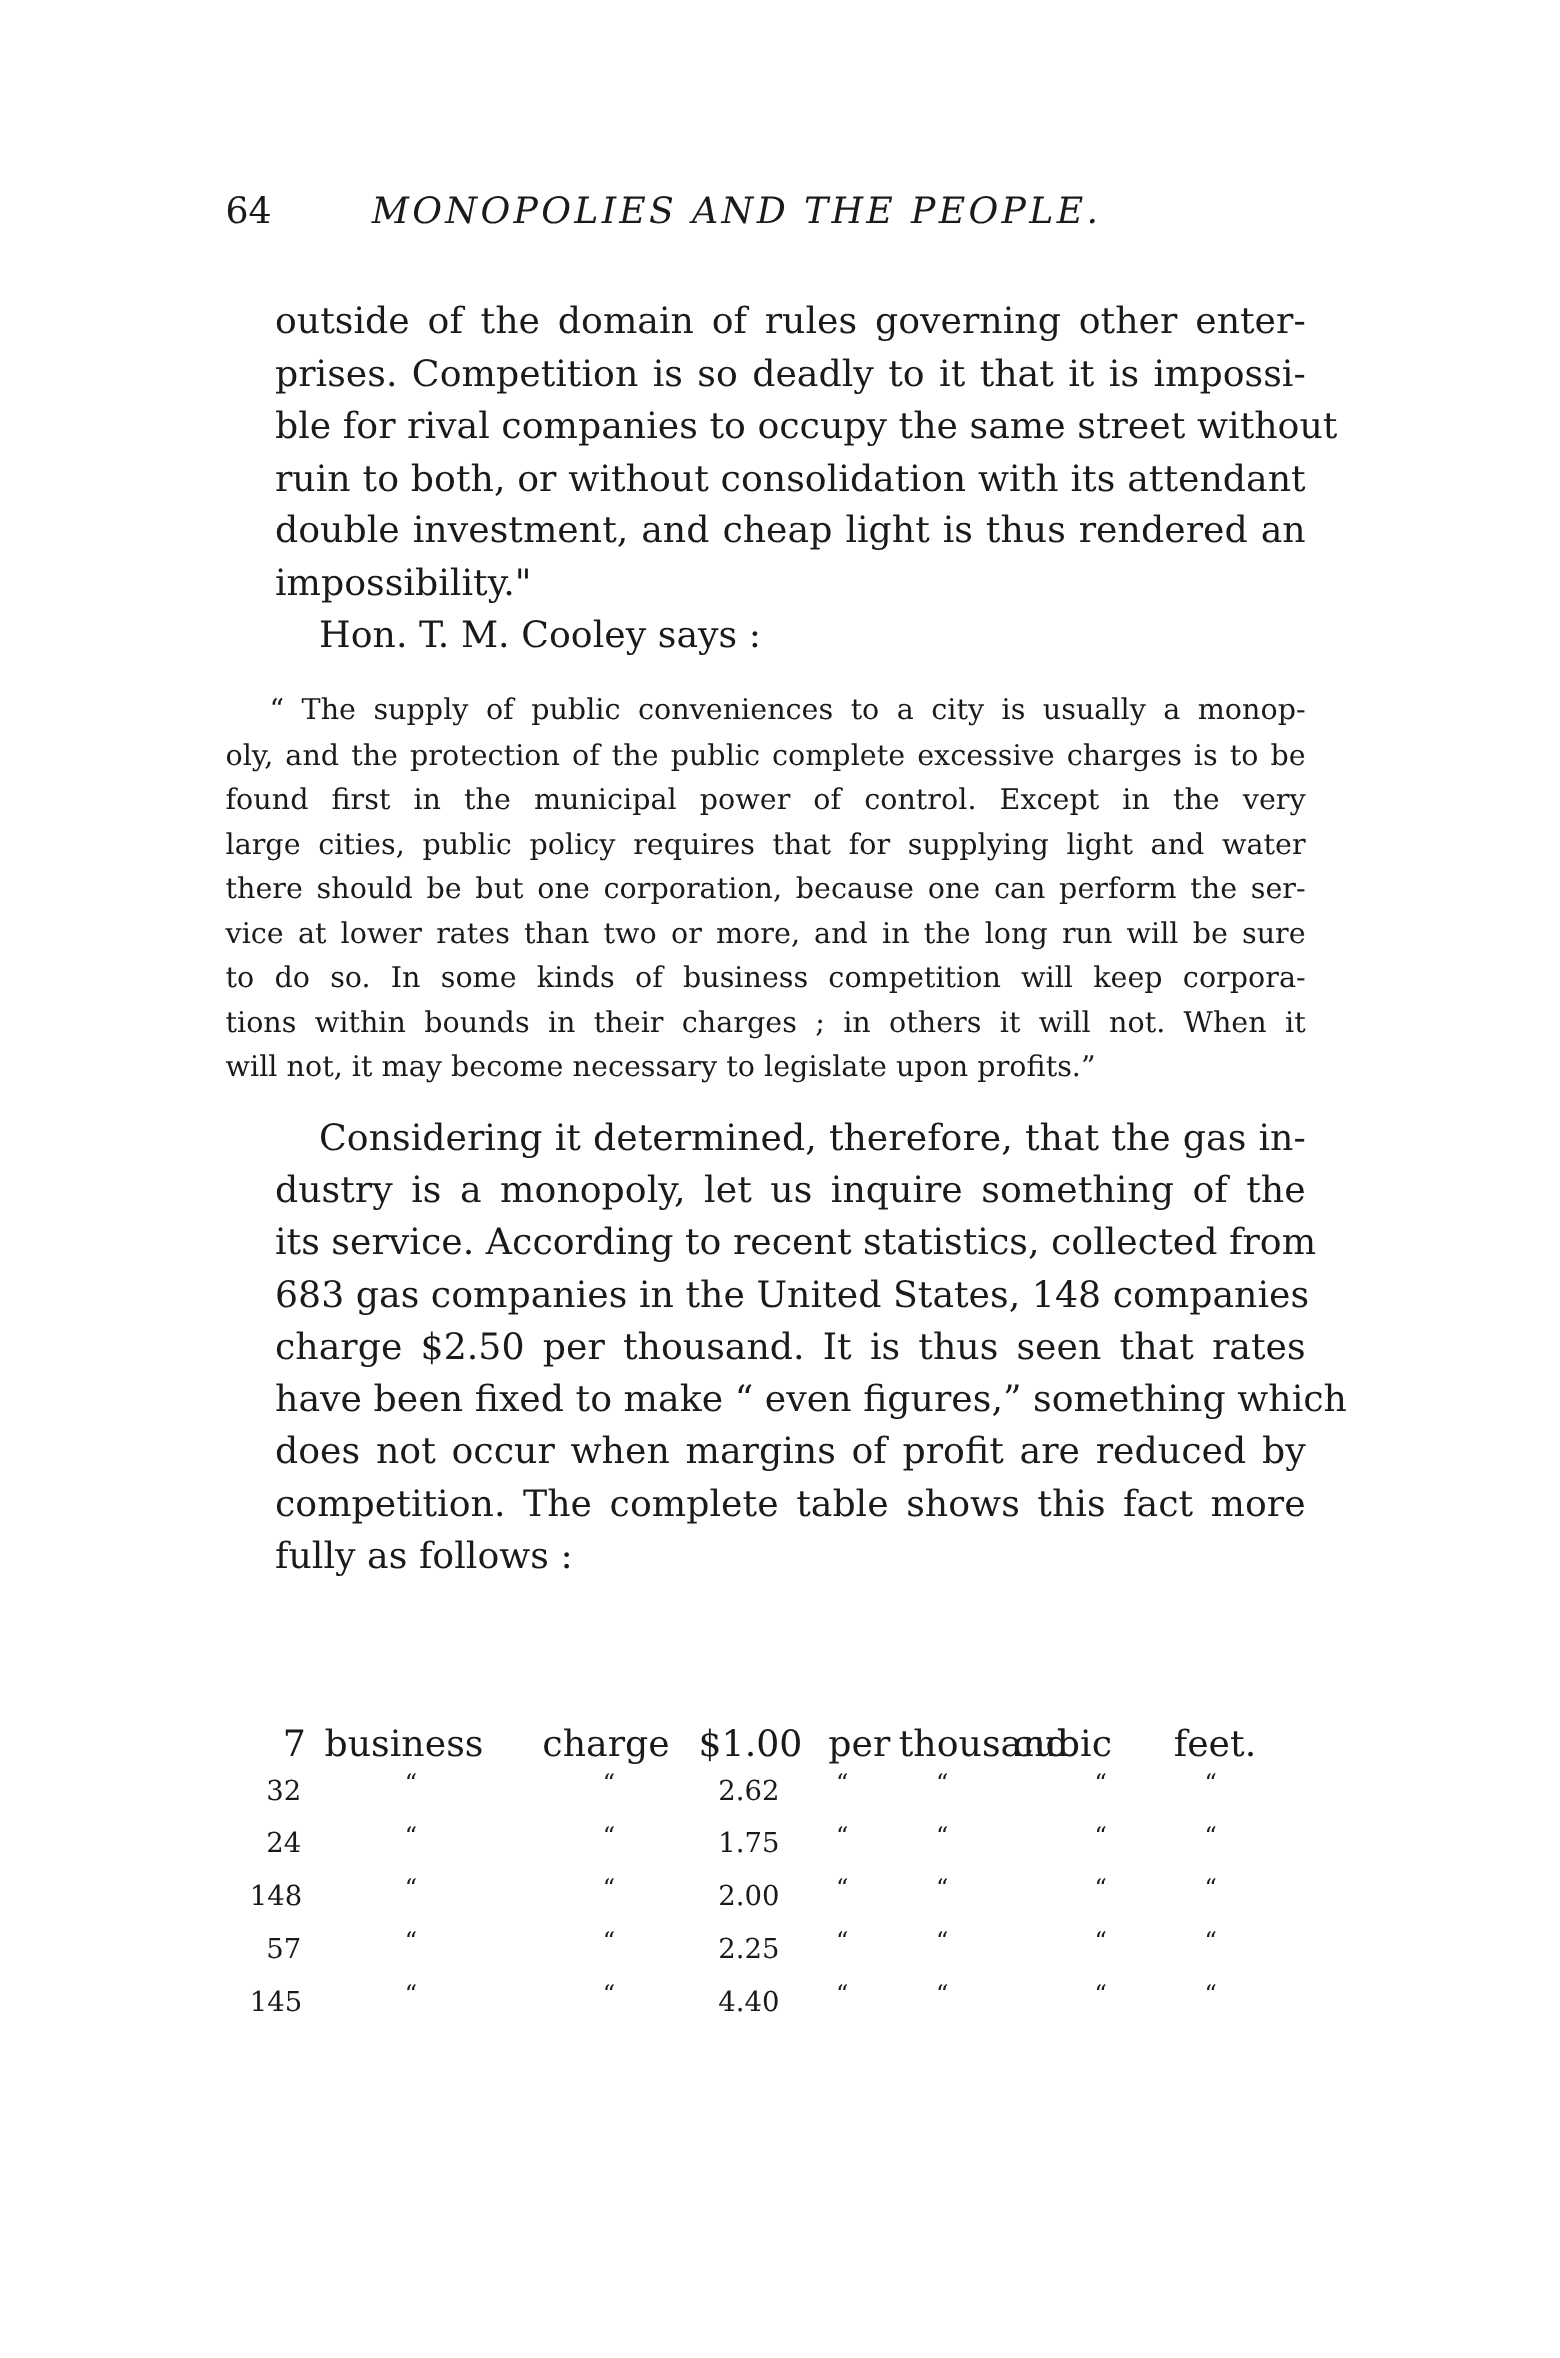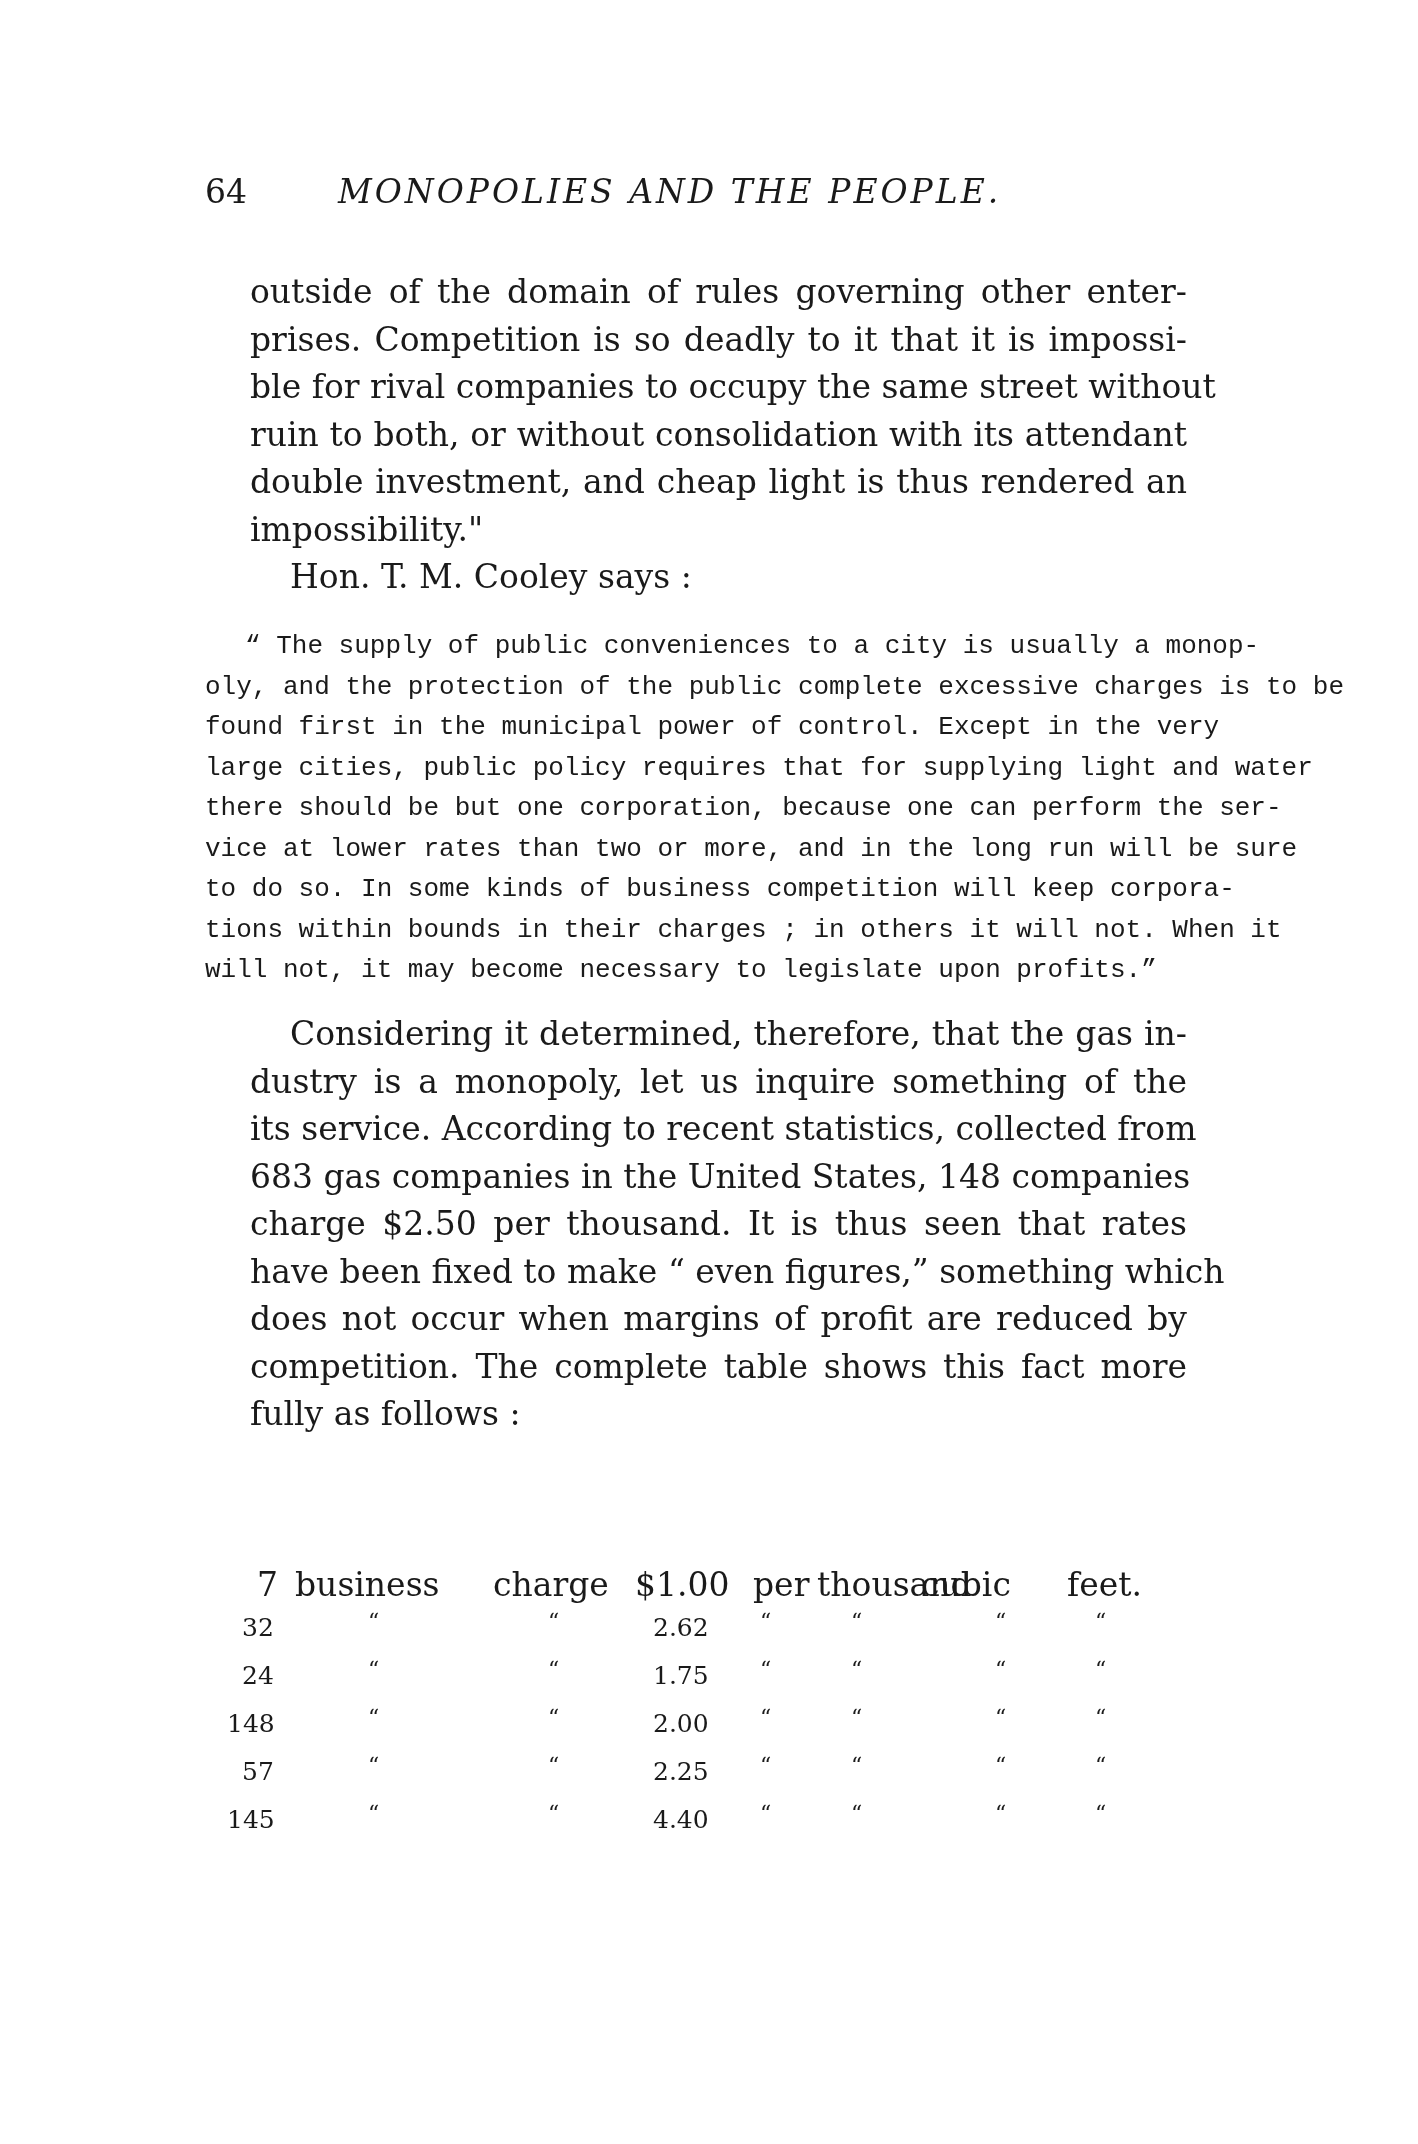--- a/index.html
+++ b/index.html
@@ -4,21 +4,21 @@
 <style>
   html,body{margin:0;padding:0;background:#fff;}
   body{width:1418px;height:2144px;position:relative;overflow:hidden;color:#1a1a1a;font-family:"DejaVu Serif","Liberation Serif",serif;}
   .hdr{position:absolute;top:172px;left:205px;width:1000px;height:50px;font-size:33px;}
   .pnum{position:absolute;left:0;top:0;}
   .htitle{position:absolute;left:133px;top:0;font-style:italic;letter-spacing:3px;}
   .p{position:absolute;left:205px;width:982px;font-size:33px;line-height:47.5px;text-align:justify;}
   .p .ln{display:block;text-align:justify;text-align-last:justify;white-space:nowrap;margin-left:45px;}
   .p .ln.last{text-align-last:left;}
   .q{position:absolute;left:205px;width:982px;font-size:26px;line-height:40.5px;}
-  .q .ln{display:block;text-align:justify;text-align-last:justify;white-space:nowrap;font-family:Liberation Mono, monospace;}
+  .q .ln{display:block;text-align:justify;text-align-last:justify;white-space:nowrap;}
   .q .ln.last{text-align-last:left;}
   .ind{padding-left:40px;}
   .tbl{position:absolute;left:205px;top:1565px;width:1000px;font-size:33px;}
   .trow{position:absolute;left:0;height:40px;white-space:nowrap;}
   .c{position:absolute;}
   .sm{font-size:25px;}
   .ditto{font-size:22px;}
 </style>
 </head>
 <body>

